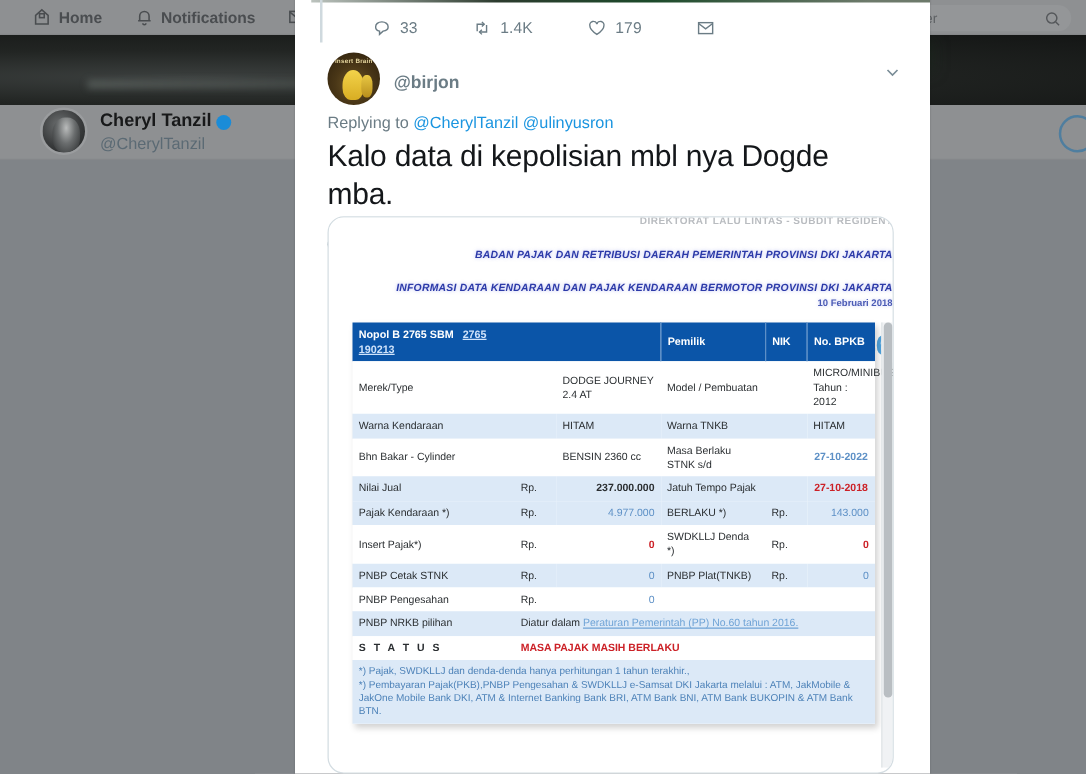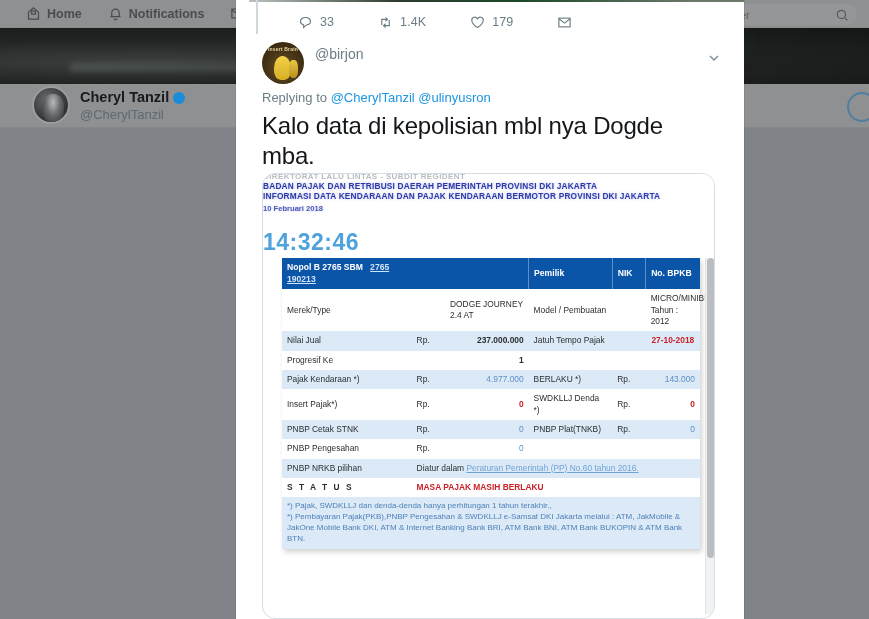--- a/index.html
+++ b/index.html
@@ -123,21 +123,21 @@
     position:absolute; left: 12px; top: 14px; width: 17px; height: 24px;
     background: linear-gradient(180deg,#f3d34a,#d8ad23);
     border-radius: 50% 50% 40% 40%;
   }
   .rp-avatar .fig2 {
     position:absolute; left: 27px; top: 18px; width: 9px; height: 18px;
     background: linear-gradient(180deg,#e8c743,#b98f1c); border-radius: 40%;
   }
   .namecol { margin-left: 11px; padding-top: 2px; flex: 1; }
   .rp-name { font-size: 15px; font-weight: 700; color: #14171a; line-height: 1.15; }
-  .rp-handle { font-size: 14px; color: #6b7c85; line-height: 1.3; margin-top: 1px; }
+  .rp-handle { font-size: 14px; color: #6b7c85; line-height: 1.3; margin-top: 12px; font-weight: bold; }
   .follow-btn {
     flex: none; margin-top: 4px;
     border: 1px solid #1b95e0; color: #1b95e0; background: #fff;
     border-radius: 16px; padding: 5px 22px; font-size: 13.5px; font-weight: 700;
     cursor: pointer;
   }
   .caret-btn {
     flex: none; margin-top: 8px; margin-left: 10px; color: #7a8d97;
     width: 16px; height: 16px; cursor: pointer;
   }
@@ -165,31 +165,32 @@
   }
 
   
   .card {
     position: absolute; left: 262px; top: 173px; width: 453px; height: 446px;
     border: 1px solid #d4dde2; border-radius: 13px; background: #fff;
     overflow: hidden;
   }
   .card-inner { position: relative; width: 100%; height: 100%; }
   .doc-head {
-    position: relative; text-align: left; padding-top: 2px;
+    position: relative; text-align: right; padding-top: 2px;
     background: #fff;
   }
   .doc-prehead {
     font-size: 8px; color: #b9bcc0; letter-spacing: .4px; font-weight: 700;
     margin-top: -4px; filter: blur(.25px);
   }
   .doc-line1, .doc-line2 {
     font-size: 8.3px; color: #2c3aa8; font-weight: 700; letter-spacing: .2px;
     text-shadow: 0 0 3px rgba(120,130,230,.55);
-    margin-top: 0;
+    margin-top: 17px;
+    font-style: italic;
   }
   .doc-date {
     font-size: 7.6px; color: #4b5bb5; font-weight: 600; margin-top: 3px;
     text-shadow: 0 0 3px rgba(120,130,230,.4);
   }
   .doc-clock {
     font-size: 23px; font-weight: 700; color: #4fa3dd; letter-spacing: .5px;
     margin-top: 16px;
   }
 
@@ -399,34 +400,42 @@
             <tbody>
               <tr class="row-a">
                 <td>Merek/Type</td>
                 <td class="rp"></td>
                 <td>DODGE   JOURNEY 2.4 AT</td>
                 <td>Model / Pembuatan</td>
                 <td class="rp"></td>
                 <td>MICRO/MINIBUS  Tahun : 2012</td>
               </tr>
               <tr class="row-b">
+                <td>Warna Kendaraan</td>
+                <td class="rp"></td>
+                <td>HITAM</td>
+                <td>Warna TNKB</td>
+                <td class="rp"></td>
+                <td>HITAM</td>
+              </tr>
+              <tr class="row-a">
+                <td>Bhn Bakar - Cylinder</td>
+                <td class="rp"></td>
+                <td>BENSIN   2360 cc</td>
+                <td>Masa Berlaku STNK s/d</td>
+                <td class="rp"></td>
+                <td class="txt-blue" style="text-align:center">27-10-2022</td>
+              </tr>
+              <tr class="row-b">
                 <td>Nilai Jual</td>
                 <td class="rp">Rp.</td>
                 <td class="num">237.000.000</td>
                 <td>Jatuh Tempo Pajak</td>
                 <td class="rp"></td>
                 <td class="txt-red" style="text-align:center">27-10-2018</td>
-              </tr>
-              <tr class="row-a">
-                <td>Progresif Ke</td>
-                <td class="rp"></td>
-                <td class="num">1</td>
-                <td></td>
-                <td class="rp"></td>
-                <td></td>
               </tr>
               <tr class="row-b">
                 <td>Pajak Kendaraan *)</td>
                 <td class="rp">Rp.</td>
                 <td class="num-lite">4.977.000</td>
                 <td>BERLAKU *)</td>
                 <td class="rp">Rp.</td>
                 <td class="num-lite">143.000</td>
               </tr>
               <tr class="row-a">

